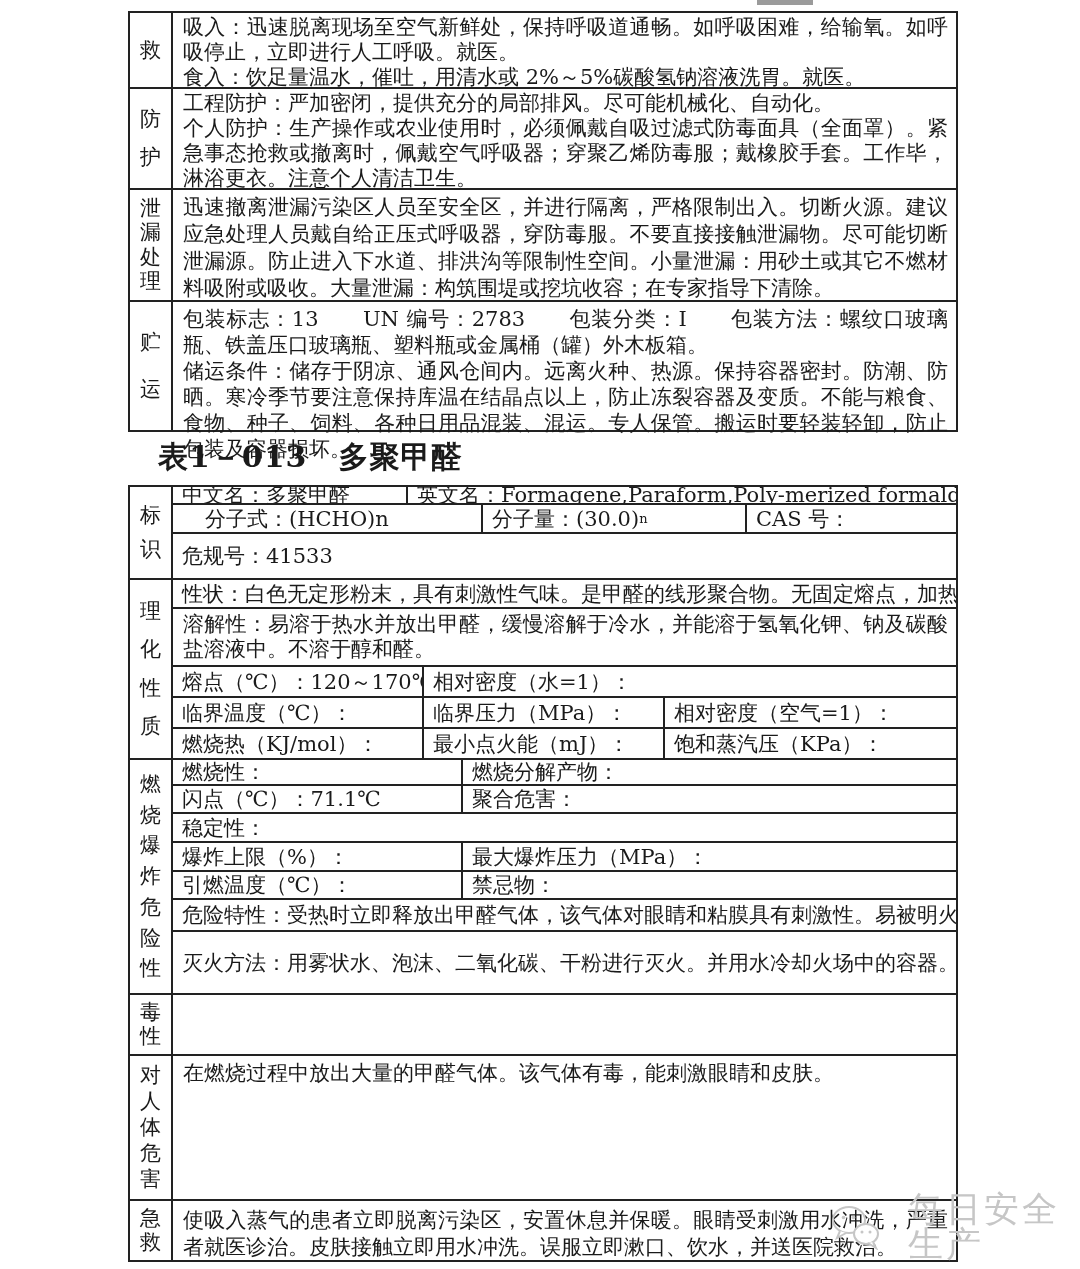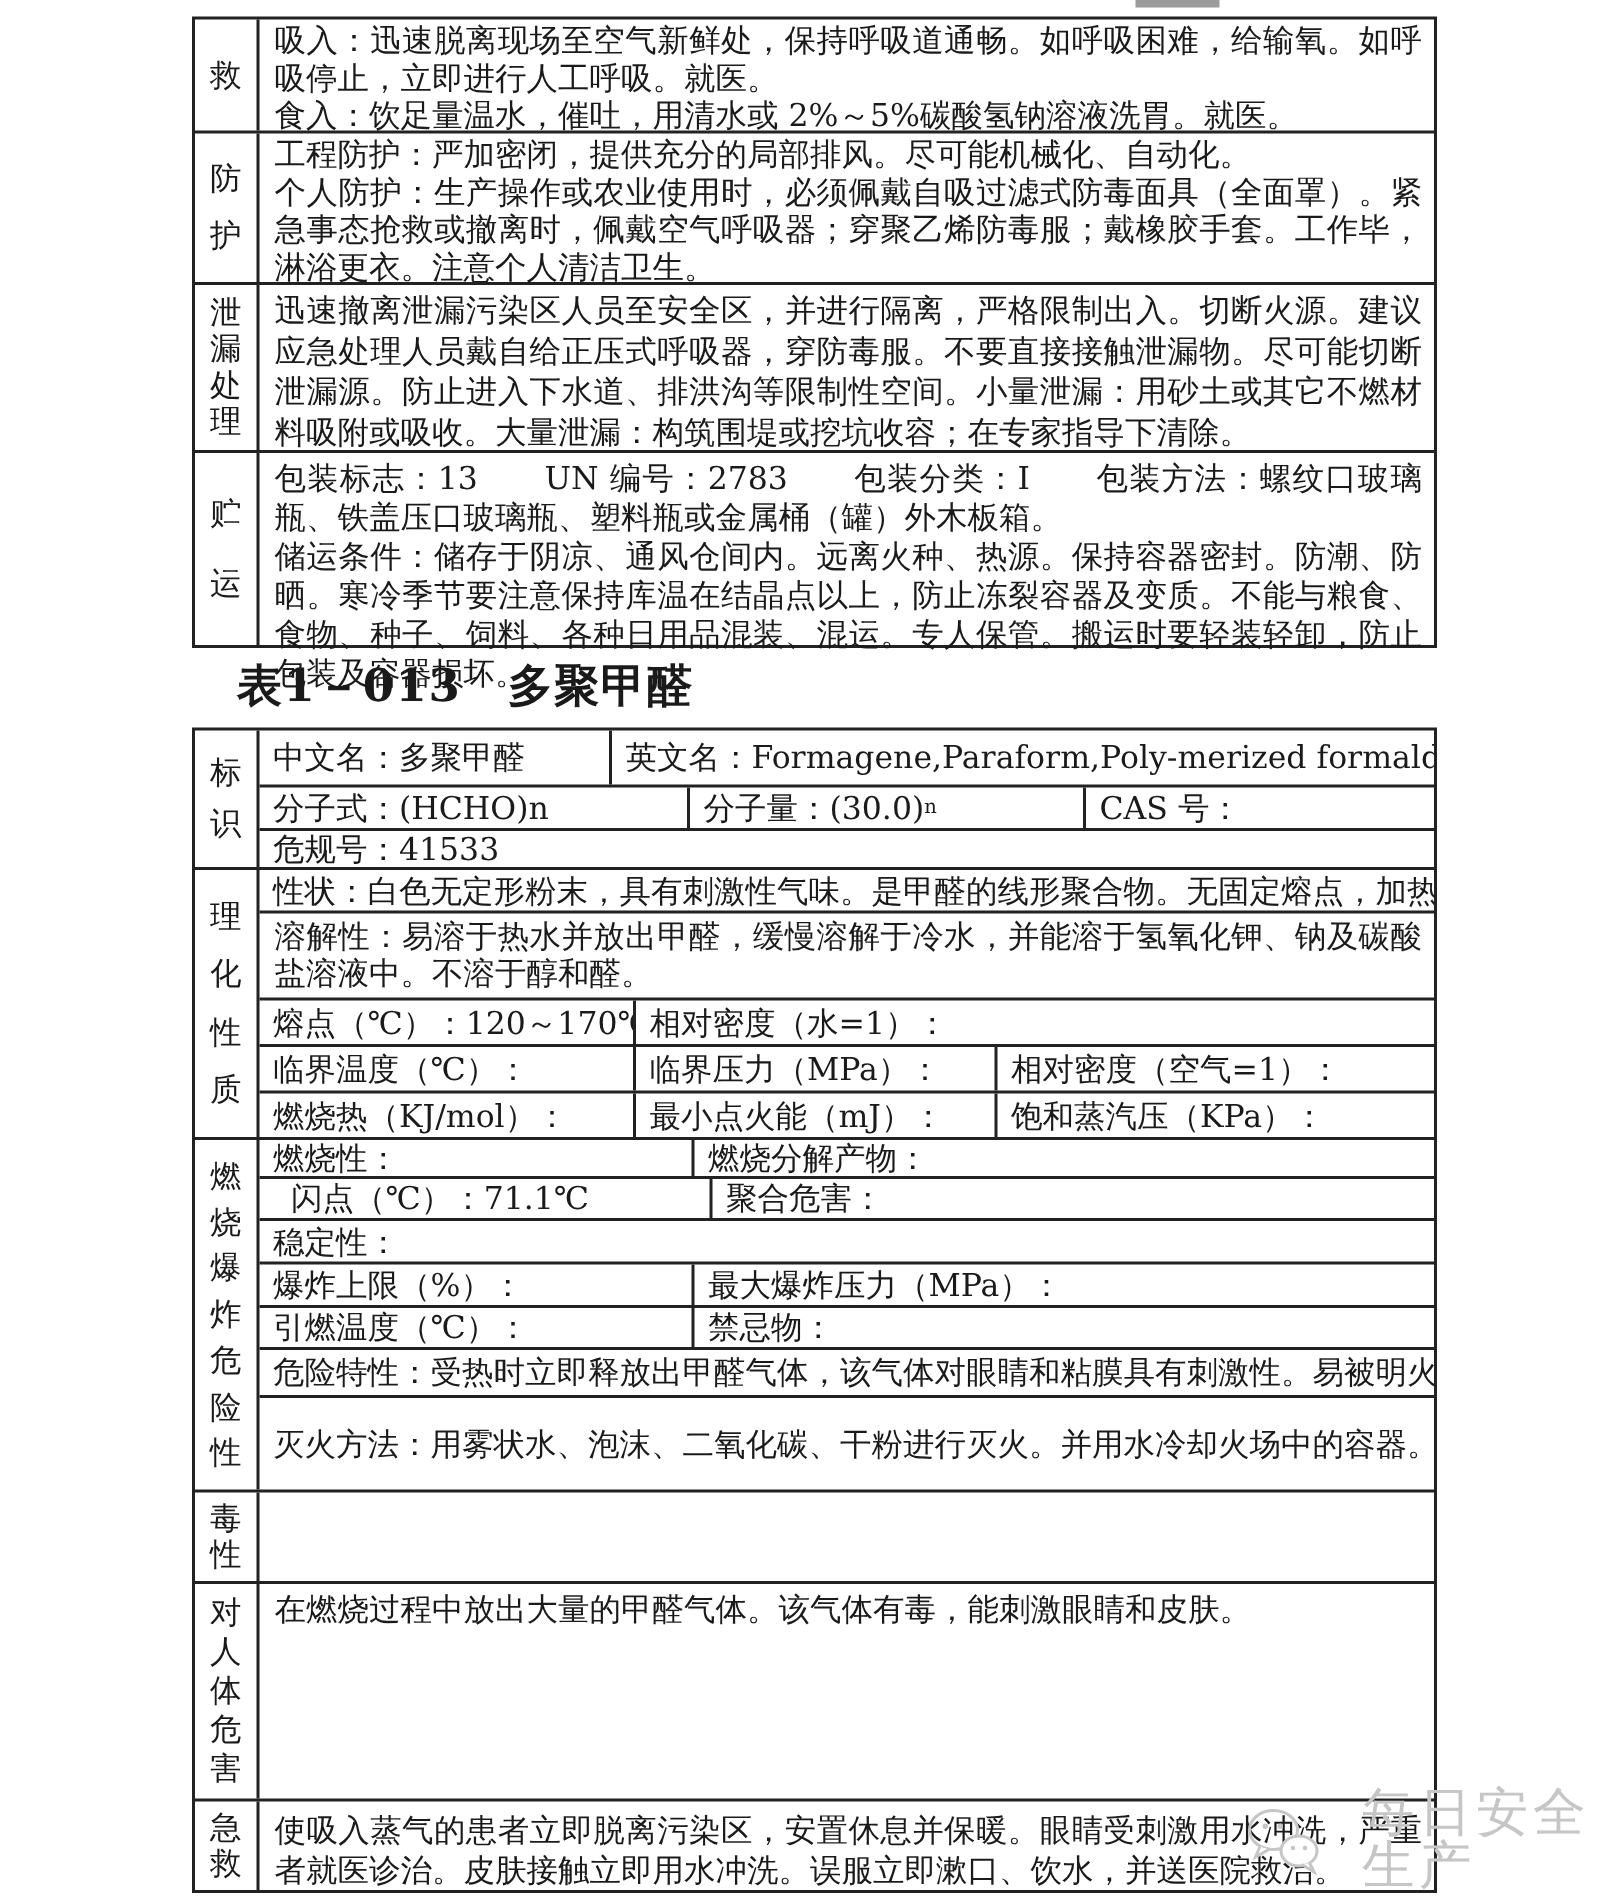--- a/index.html
+++ b/index.html
@@ -105,26 +105,26 @@
   <h1 class="doc-title">表1－013　多聚甲醛</h1>
 
   <div class="tbl" style="top:485px;height:777px;">
 
     <div class="sect" style="height:93px;">
       <div class="vlabel">
           <span>标</span>
           <span>识</span>
         </div>
       <div class="content">
-        <div class="row" style="height:38px;">
+        <div class="row" style="height:18px;">
           <div class="cell" style="flex:0 0 235px;">中文名：多聚甲醛</div>
           <div class="cell grow">英文名：Formagene,Paraform,Poly-merized formalde hyde</div>
         </div>
         <div class="row" style="height:29px;">
-          <div class="cell" style="flex:0 0 287px;">分子式：(HCHO)n</div>
+          <div class="cell" style="flex:0 0 287px;margin-left:23px;">分子式：(HCHO)n</div>
           <div class="cell" style="flex:0 0 264px;">
             <span>分子量：(30.0)</span>
               <sub>n</sub>
           </div>
           <div class="cell grow">CAS 号：</div>
         </div>
         <div class="row last">
           <div class="cell grow">危规号：41533</div>
         </div>
       </div>
@@ -169,21 +169,21 @@
           <span>炸</span>
           <span>危</span>
           <span>险</span>
           <span>性</span>
         </div>
       <div class="content">
         <div class="row" style="height:26px;">
           <div class="cell" style="flex:0 0 290px;">燃烧性：</div>
           <div class="cell grow">燃烧分解产物：</div>
         </div>
-        <div class="row" style="height:28px;padding-left:12px;">
+        <div class="row" style="height:28px;">
           <div class="cell" style="flex:0 0 290px;">闪点（℃）：71.1℃</div>
           <div class="cell grow">聚合危害：</div>
         </div>
         <div class="row" style="height:29px;">
           <div class="cell grow">稳定性：</div>
         </div>
         <div class="row" style="height:29px;">
           <div class="cell" style="flex:0 0 290px;">爆炸上限（%）：</div>
           <div class="cell grow">最大爆炸压力（MPa）：</div>
         </div>

